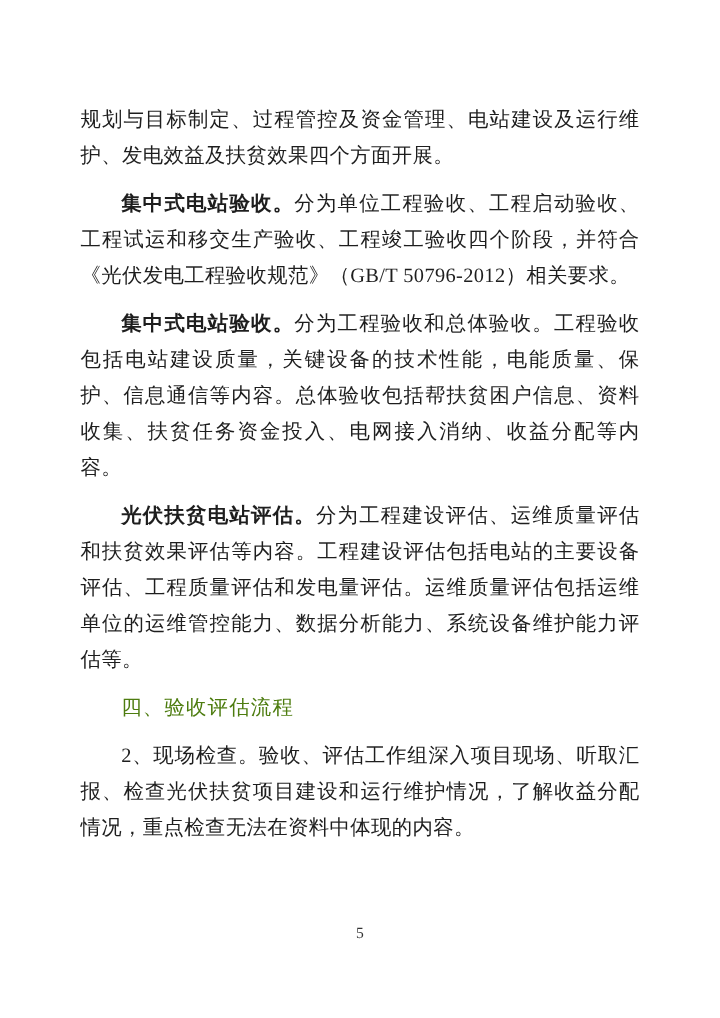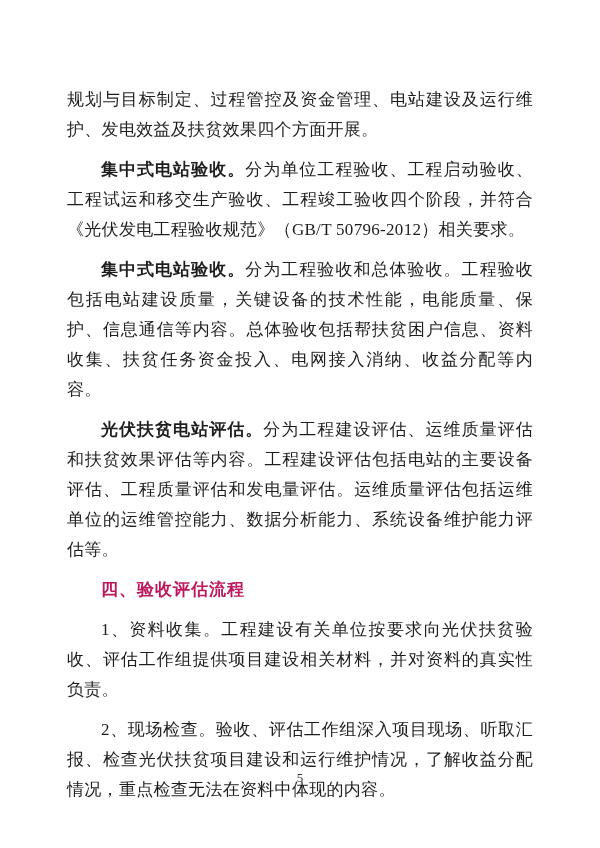--- a/index.html
+++ b/index.html
@@ -32,26 +32,26 @@
   }
   .indent {
     text-indent: 2em;
   }
   .lead {
     font-weight: bold;
   }
   .section-heading {
     margin: 0 0 10px 0;
     font-family: "Liberation Sans", "DejaVu Sans", sans-serif;
-    font-weight: bold;
+    font-weight: normal;
     font-size: 17px;
     line-height: 30px;
     letter-spacing: 1px;
     text-indent: 2em;
-    color: #be185d;
+    color: #4d7c0f;
   }
   .page-number {
     position: absolute;
     left: 0;
     right: 0;
     top: 770px;
     text-align: center;
     font-size: 13px;
     line-height: 16px;
     color: #333333;
@@ -74,23 +74,20 @@
     <p class="para indent">
       <span class="lead">集中式电站验收。</span><span>分为工程验收和总体验收。工程验收包括电站建设质量，关键设备的技术性能，电能质量、保护、信息通信等内容。总体验收包括帮扶贫困户信息、资料收集、扶贫任务资金投入、电网接入消纳、收益分配等内容。</span>
     </p>
 
     <p class="para indent">
       <span class="lead">光伏扶贫电站评估。</span><span>分为工程建设评估、运维质量评估和扶贫效果评估等内容。工程建设评估包括电站的主要设备评估、工程质量评估和发电量评估。运维质量评估包括运维单位的运维管控能力、数据分析能力、系统设备维护能力评估等。</span>
     </p>
 
     <h2 class="section-heading">四、验收评估流程</h2>
 
-    <p class="para indent">
-      <span>1、资料收集。工程建设有关单位按要求向光伏扶贫验收、评估工作组提供项目建设相关材料，并对资料的真实性负责。</span>
-    </p>
 
     <p class="para indent">
       <span>2、现场检查。验收、评估工作组深入项目现场、听取汇报、检查光伏扶贫项目建设和运行维护情况，了解收益分配情况，重点检查无法在资料中体现的内容。</span>
     </p>
 
 
   </div>
 
   <div class="page-number">5</div>
 </div>

